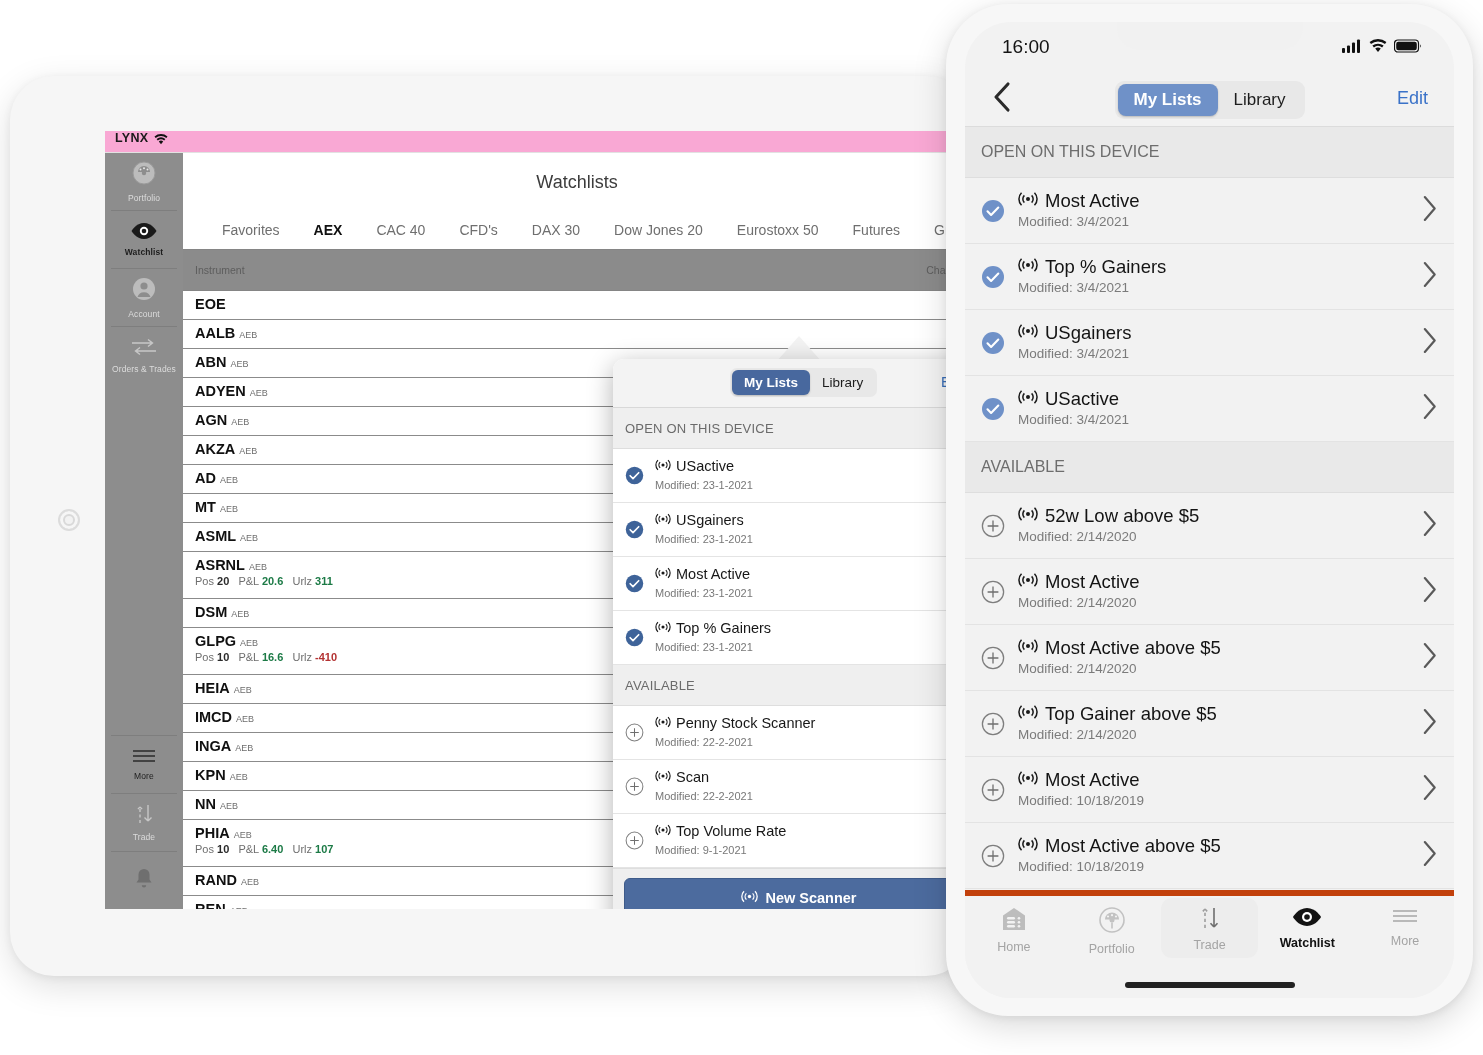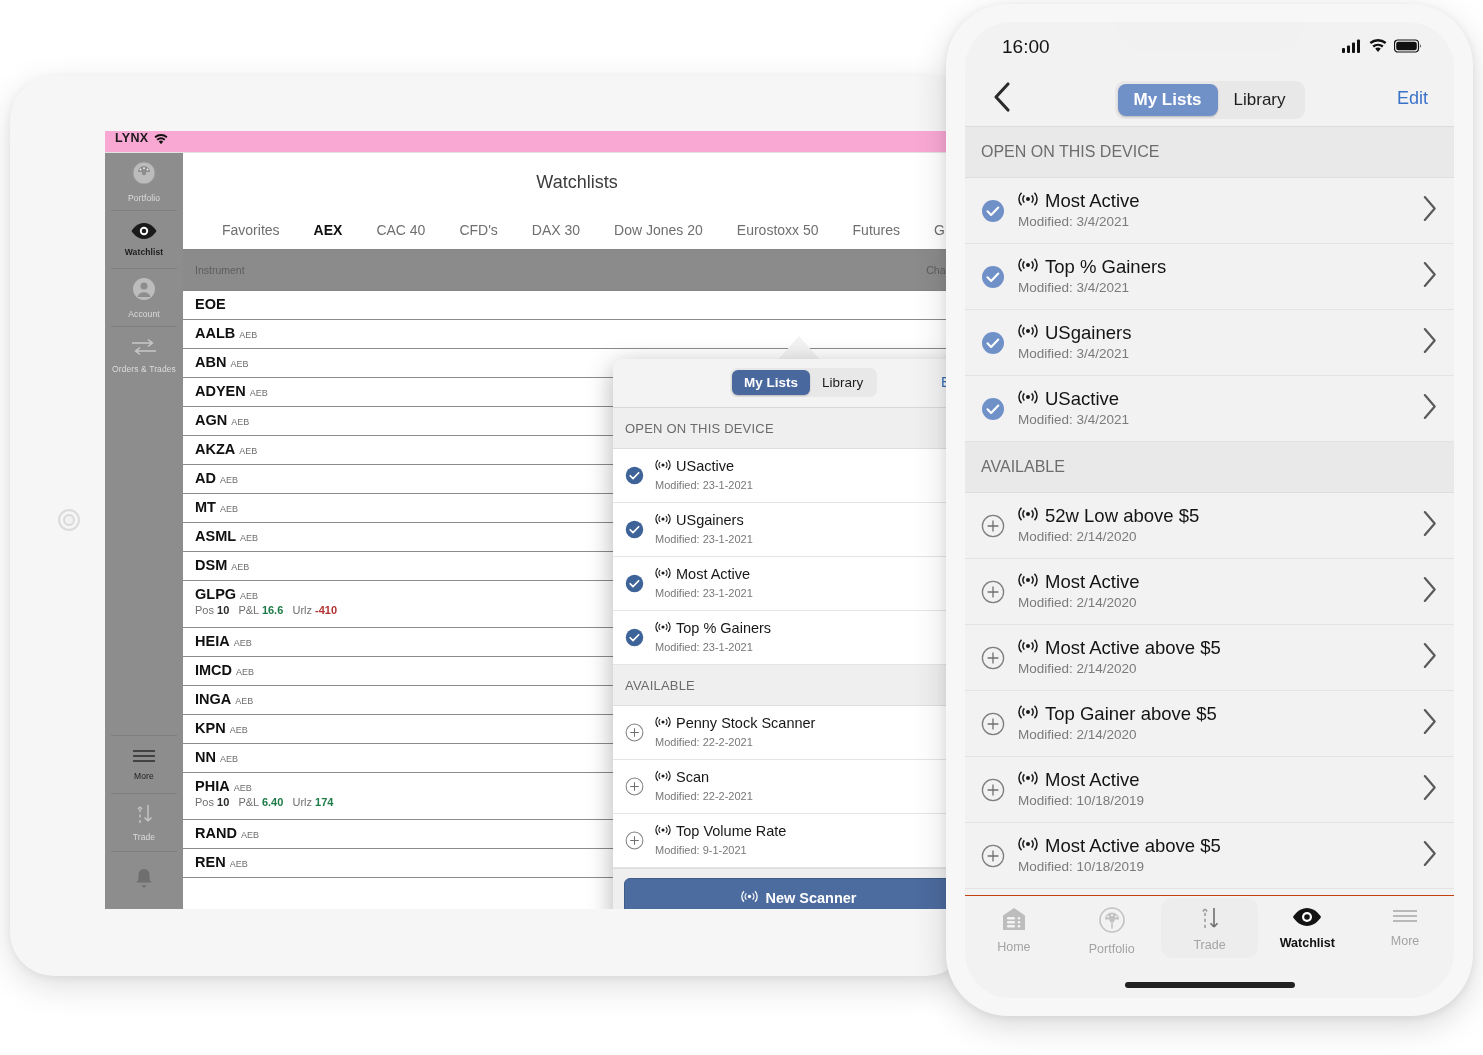--- a/index.html
+++ b/index.html
@@ -160,21 +160,21 @@
   .ph-item{
     height:65px;display:flex;align-items:center;padding:0 14px 0 16px;
     border-bottom:1px solid #e3e3e3;background:#f2f2f2;
   }
   .ph-item .mark{width:24px;height:24px;flex:0 0 24px;margin-right:13px;}
   .ph-item .txt{flex:1;min-width:0;}
   .ph-item .nm{font-size:18.5px;color:#141414;line-height:1.1;display:flex;align-items:center;gap:7px;}
   .ph-item .md{font-size:13.5px;color:#7b7b7b;margin-top:2px;}
   .ph-tabbar{
     position:absolute;left:0;bottom:0;width:489px;height:92px;background:#f2f2f2;
-    border-top:1px solid #c2410c;display:flex;align-items:flex-start;padding-top:10px;
+    border-top:6px solid #c2410c;display:flex;align-items:flex-start;padding-top:10px;
   }
   .ph-tab{
     flex:1;display:flex;flex-direction:column;align-items:center;gap:4px;position:relative;
   }
   .ph-tab .lbl{font-size:12.5px;color:#a4a4a4;}
   .ph-tab.active .lbl{color:#111111;font-weight:600;}
   .ph-tab.hl{background:#ededed;border-radius:11px;padding:8px 0 6px;margin-top:-8px;}
   .ph-homebar{
     position:absolute;left:50%;transform:translateX(-50%);bottom:10px;width:170px;height:6px;
     background:#222;border-radius:3px;
@@ -329,20 +329,25 @@
           <div class="t-row" style="height: 29px;">
             <div><span class="sym">MT</span><span class="exch">AEB</span></div>
             <span class="dot g"></span>
             <span class="chgv">3.8</span>
           </div>
           <div class="t-row" style="height: 29px;">
             <div><span class="sym">ASML</span><span class="exch">AEB</span></div>
             <span class="dot g"></span>
             <span class="chgv">2.0</span>
           </div>
+          <div class="t-row two" style="height: 47px;">
+            <div><span class="sym">ASRNL</span><span class="exch">AEB</span></div>
+            <div class="posline">Pos <b>20</b> &nbsp; P&amp;L <span class="pos">20.6</span> &nbsp; Urlz <span class="pos">311</span></div>
+            <span class="chgv">2.9</span>
+          </div>
           <div class="t-row" style="height: 29px;">
             <div><span class="sym">DSM</span><span class="exch">AEB</span></div>
             <span class="dot g"></span>
             <span class="chgv">2.4</span>
           </div>
           <div class="t-row two" style="height: 47px;">
             <div><span class="sym">GLPG</span><span class="exch">AEB</span></div>
             <div class="posline">Pos <b>10</b> &nbsp; P&amp;L <span class="pos">16.6</span> &nbsp; Urlz <span class="neg">-410</span></div>
             <span class="chgv">2.4</span>
           </div>
@@ -362,21 +367,21 @@
           <div class="t-row" style="height: 29px;">
             <div><span class="sym">KPN</span><span class="exch">AEB</span></div>
             <span class="chgv">3.5</span>
           </div>
           <div class="t-row" style="height: 29px;">
             <div><span class="sym">NN</span><span class="exch">AEB</span></div>
             <span class="chgv">1.2</span>
           </div>
           <div class="t-row two" style="height: 47px;">
             <div><span class="sym">PHIA</span><span class="exch">AEB</span></div>
-            <div class="posline">Pos <b>10</b> &nbsp; P&amp;L <span class="pos">6.40</span> &nbsp; Urlz <span class="pos">174</span></div>
+            <div class="posline">Pos <b>10</b> &nbsp; P&amp;L <span class="pos">6.40</span> &nbsp; Urlz <span class="pos">107</span></div>
             <span class="chgv">1.4</span>
           </div>
           <div class="t-row" style="height: 29px;">
             <div><span class="sym">RAND</span><span class="exch">AEB</span></div>
             <span class="chgv">1.4</span>
           </div>
           <div class="t-row" style="height: 29px;">
             <div><span class="sym">REN</span><span class="exch">AEB</span></div>
             <span class="chgv">1.0</span>
           </div>

